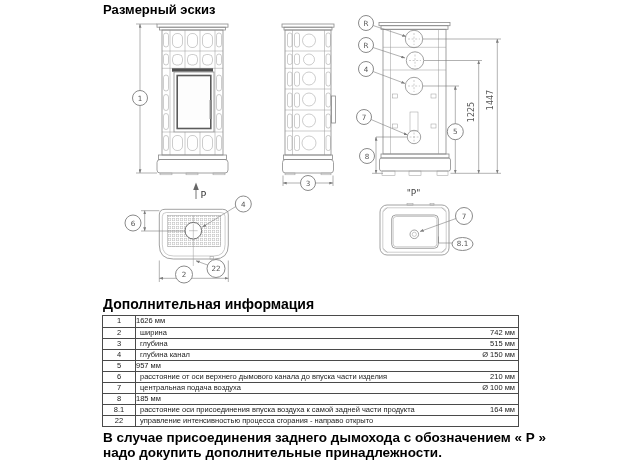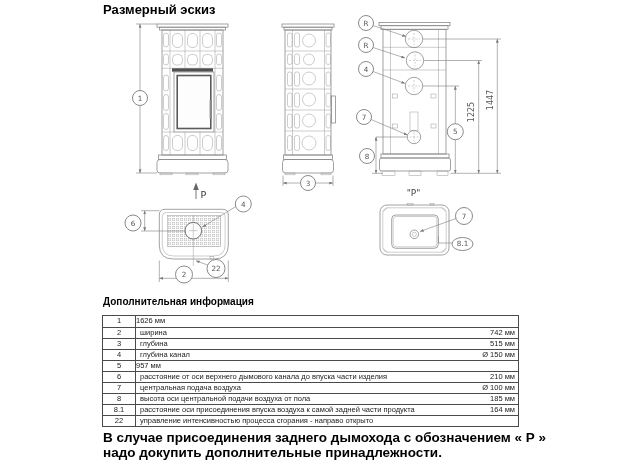--- a/index.html
+++ b/index.html
@@ -1,19 +1,19 @@
 <!DOCTYPE html>
 <html><head>
 <meta charset="utf-8">
 <style>
   html,body{margin:0;padding:0;background:#fff;}
   #page{position:relative;width:572px;height:460px;background:#fff;overflow:hidden;
         font-family:"Liberation Sans",sans-serif;color:#000;}
   .h1{position:absolute;left:103px;top:2px;font-size:13px;font-weight:bold;}
-  .h2{position:absolute;left:103px;top:296px;font-size:10px;font-weight:bold;}
+  .h2{position:absolute;left:103px;top:296px;font-size:14px;font-weight:bold;}
   #sketch{position:absolute;left:100px;top:10px;}
   
   #info-table{position:absolute;left:102px;top:315px;width:417px;border:1px solid #4a4a4a;
               box-sizing:border-box;font-size:7.5px;color:#222;}
   .trow{display:flex;height:11px;line-height:10px;box-sizing:border-box;border-top:1px solid #4a4a4a;}
   .trow:first-child{border-top:none;}
   .tnum{width:33px;text-align:center;border-right:1px solid #4a4a4a;box-sizing:border-box;flex:none;}
   .tdesc{flex:1;padding-left:4px;overflow:hidden;white-space:nowrap;}
   .tval{padding-right:3px;text-align:right;white-space:nowrap;}
   
@@ -333,21 +333,20 @@
         <span class="tdesc">расстояние от оси верхнего дымового канала до впуска части изделия</span>
         <span class="tval">210 мм</span>
       </div>
     <div class="trow">
         <span class="tnum">7</span>
         <span class="tdesc">центральная подача воздуха</span>
         <span class="tval">Ø 100 мм</span>
       </div>
     <div class="trow">
         <span class="tnum">8</span>
-        <span class="tdesc">высота оси центральной подачи воздуха от пола</span>
         <span class="tval">185 мм</span>
       </div>
     <div class="trow">
         <span class="tnum">8.1</span>
         <span class="tdesc">расстояние оси присоединения впуска воздуха к самой задней части продукта</span>
         <span class="tval">164 мм</span>
       </div>
     <div class="trow">
         <span class="tnum">22</span>
         <span class="tdesc">управление интенсивностью процесса сгорания - направо открыто</span>

